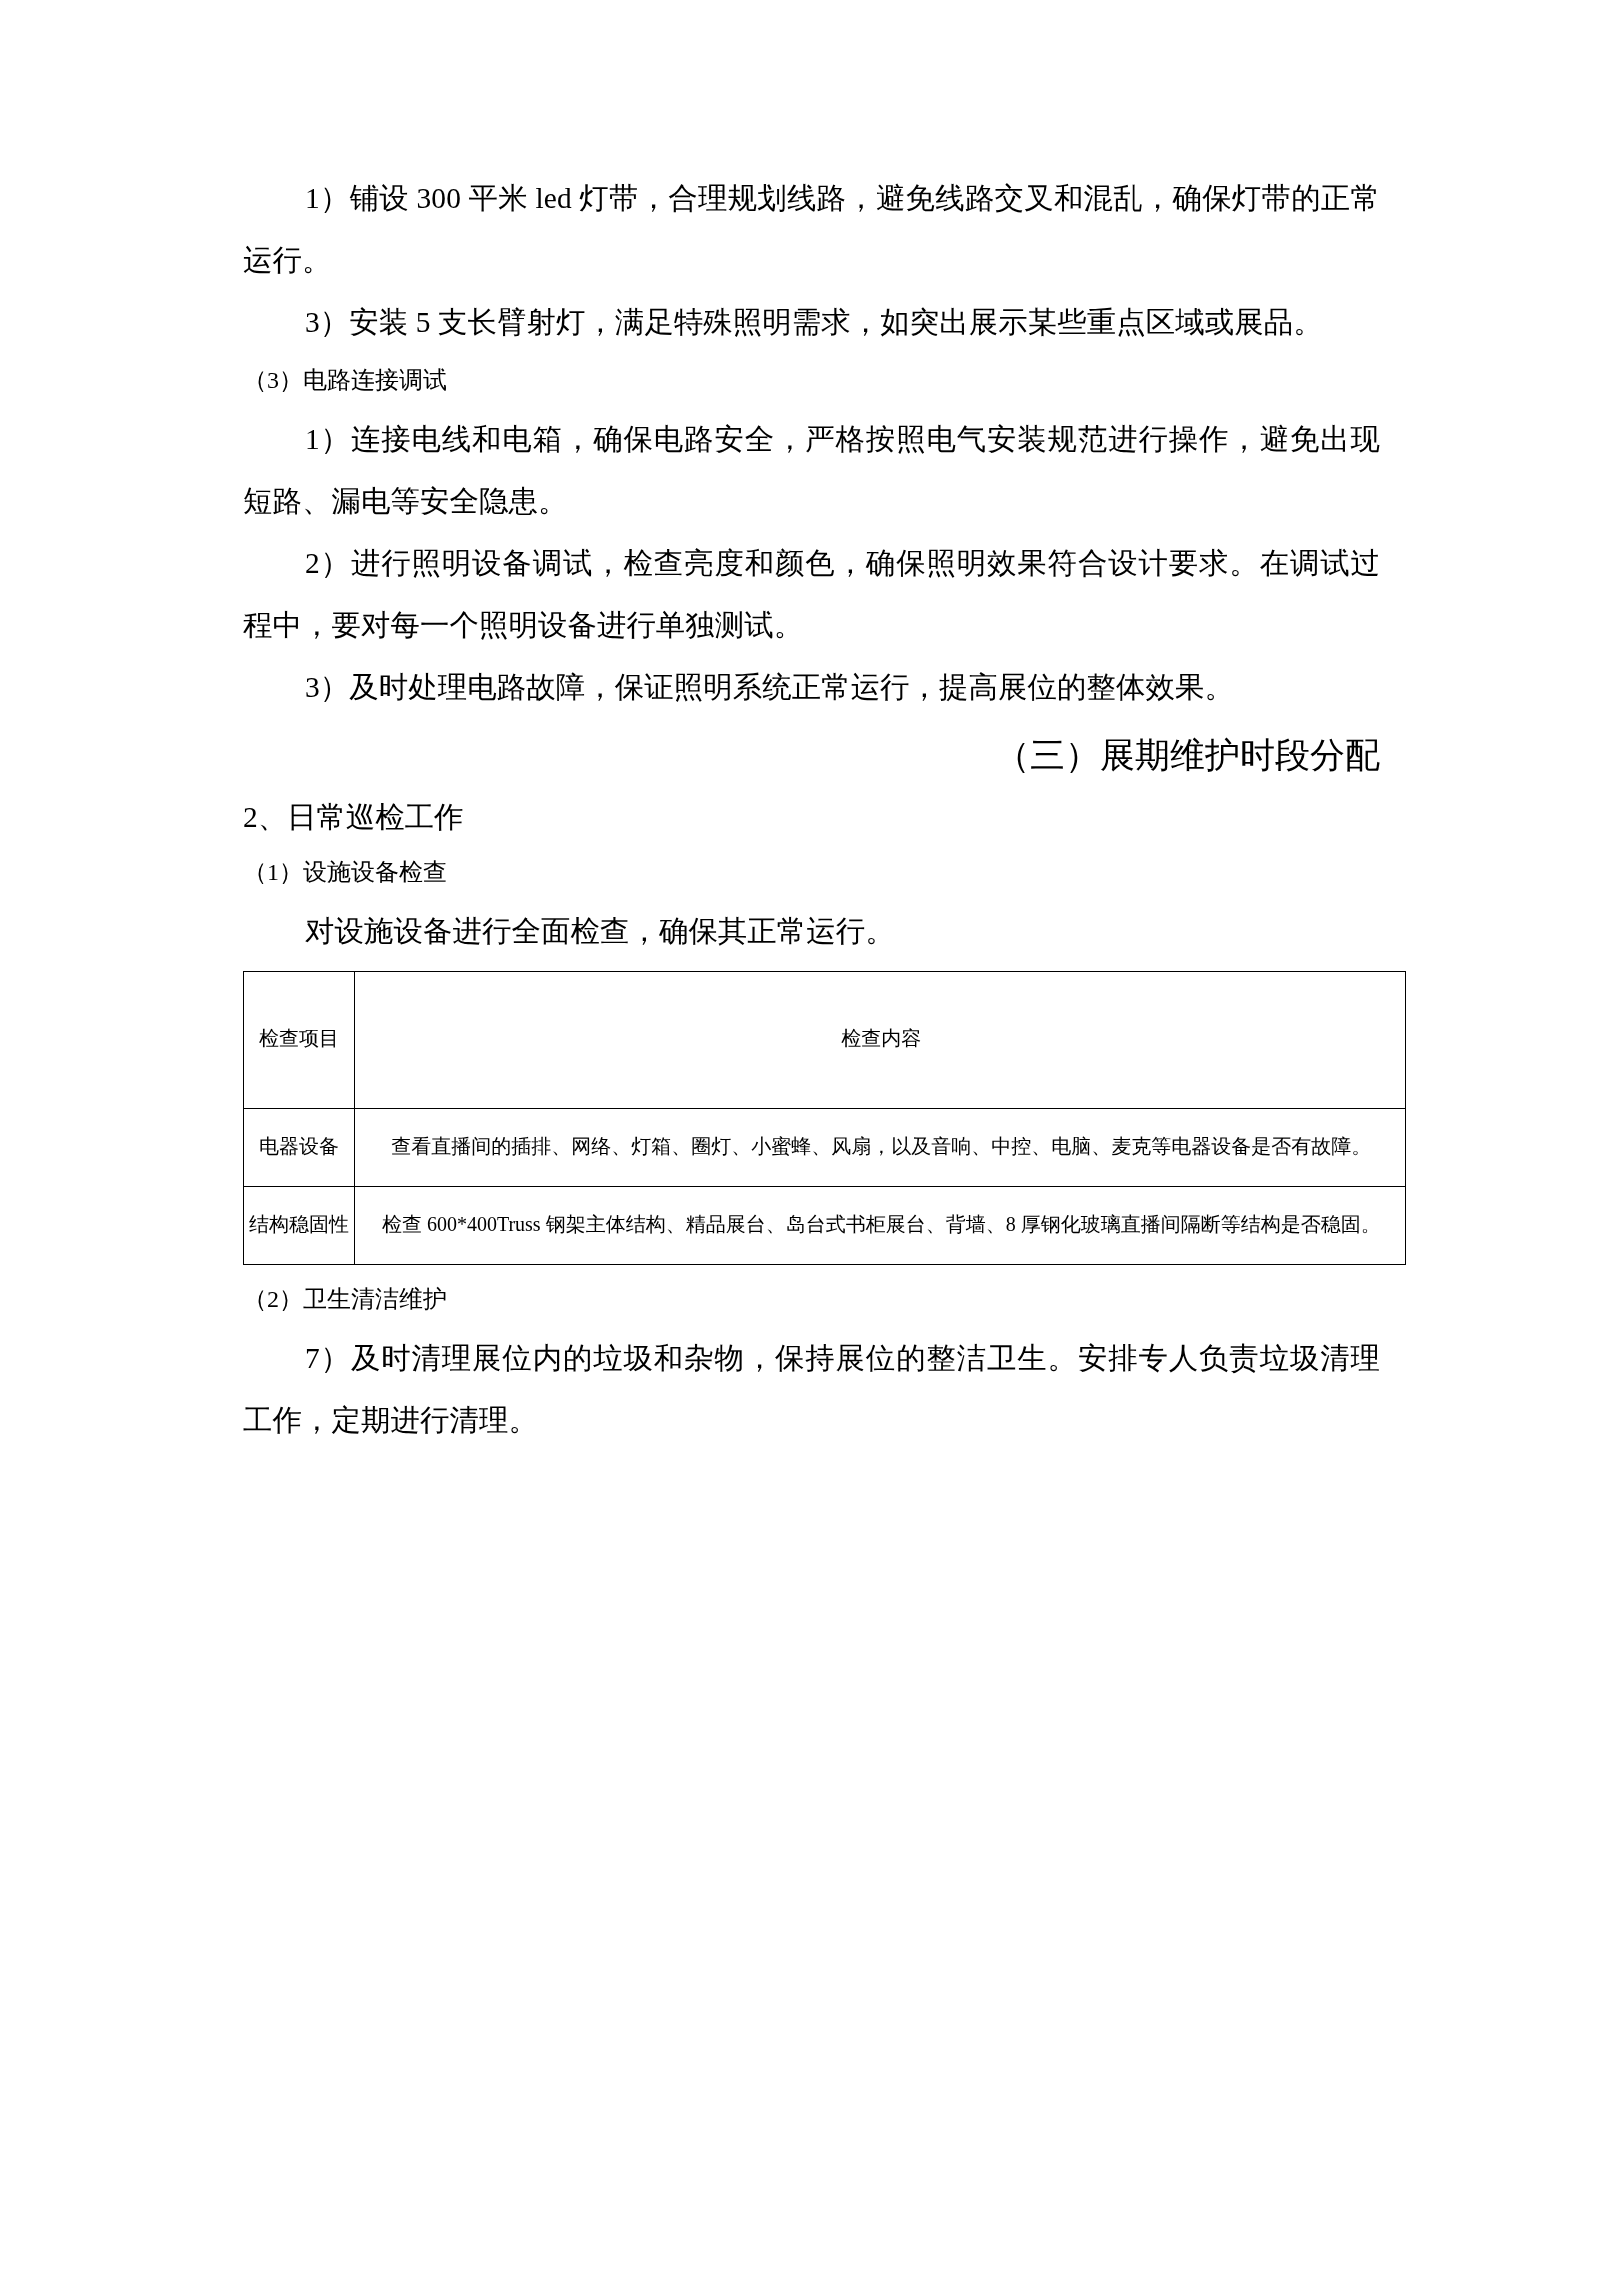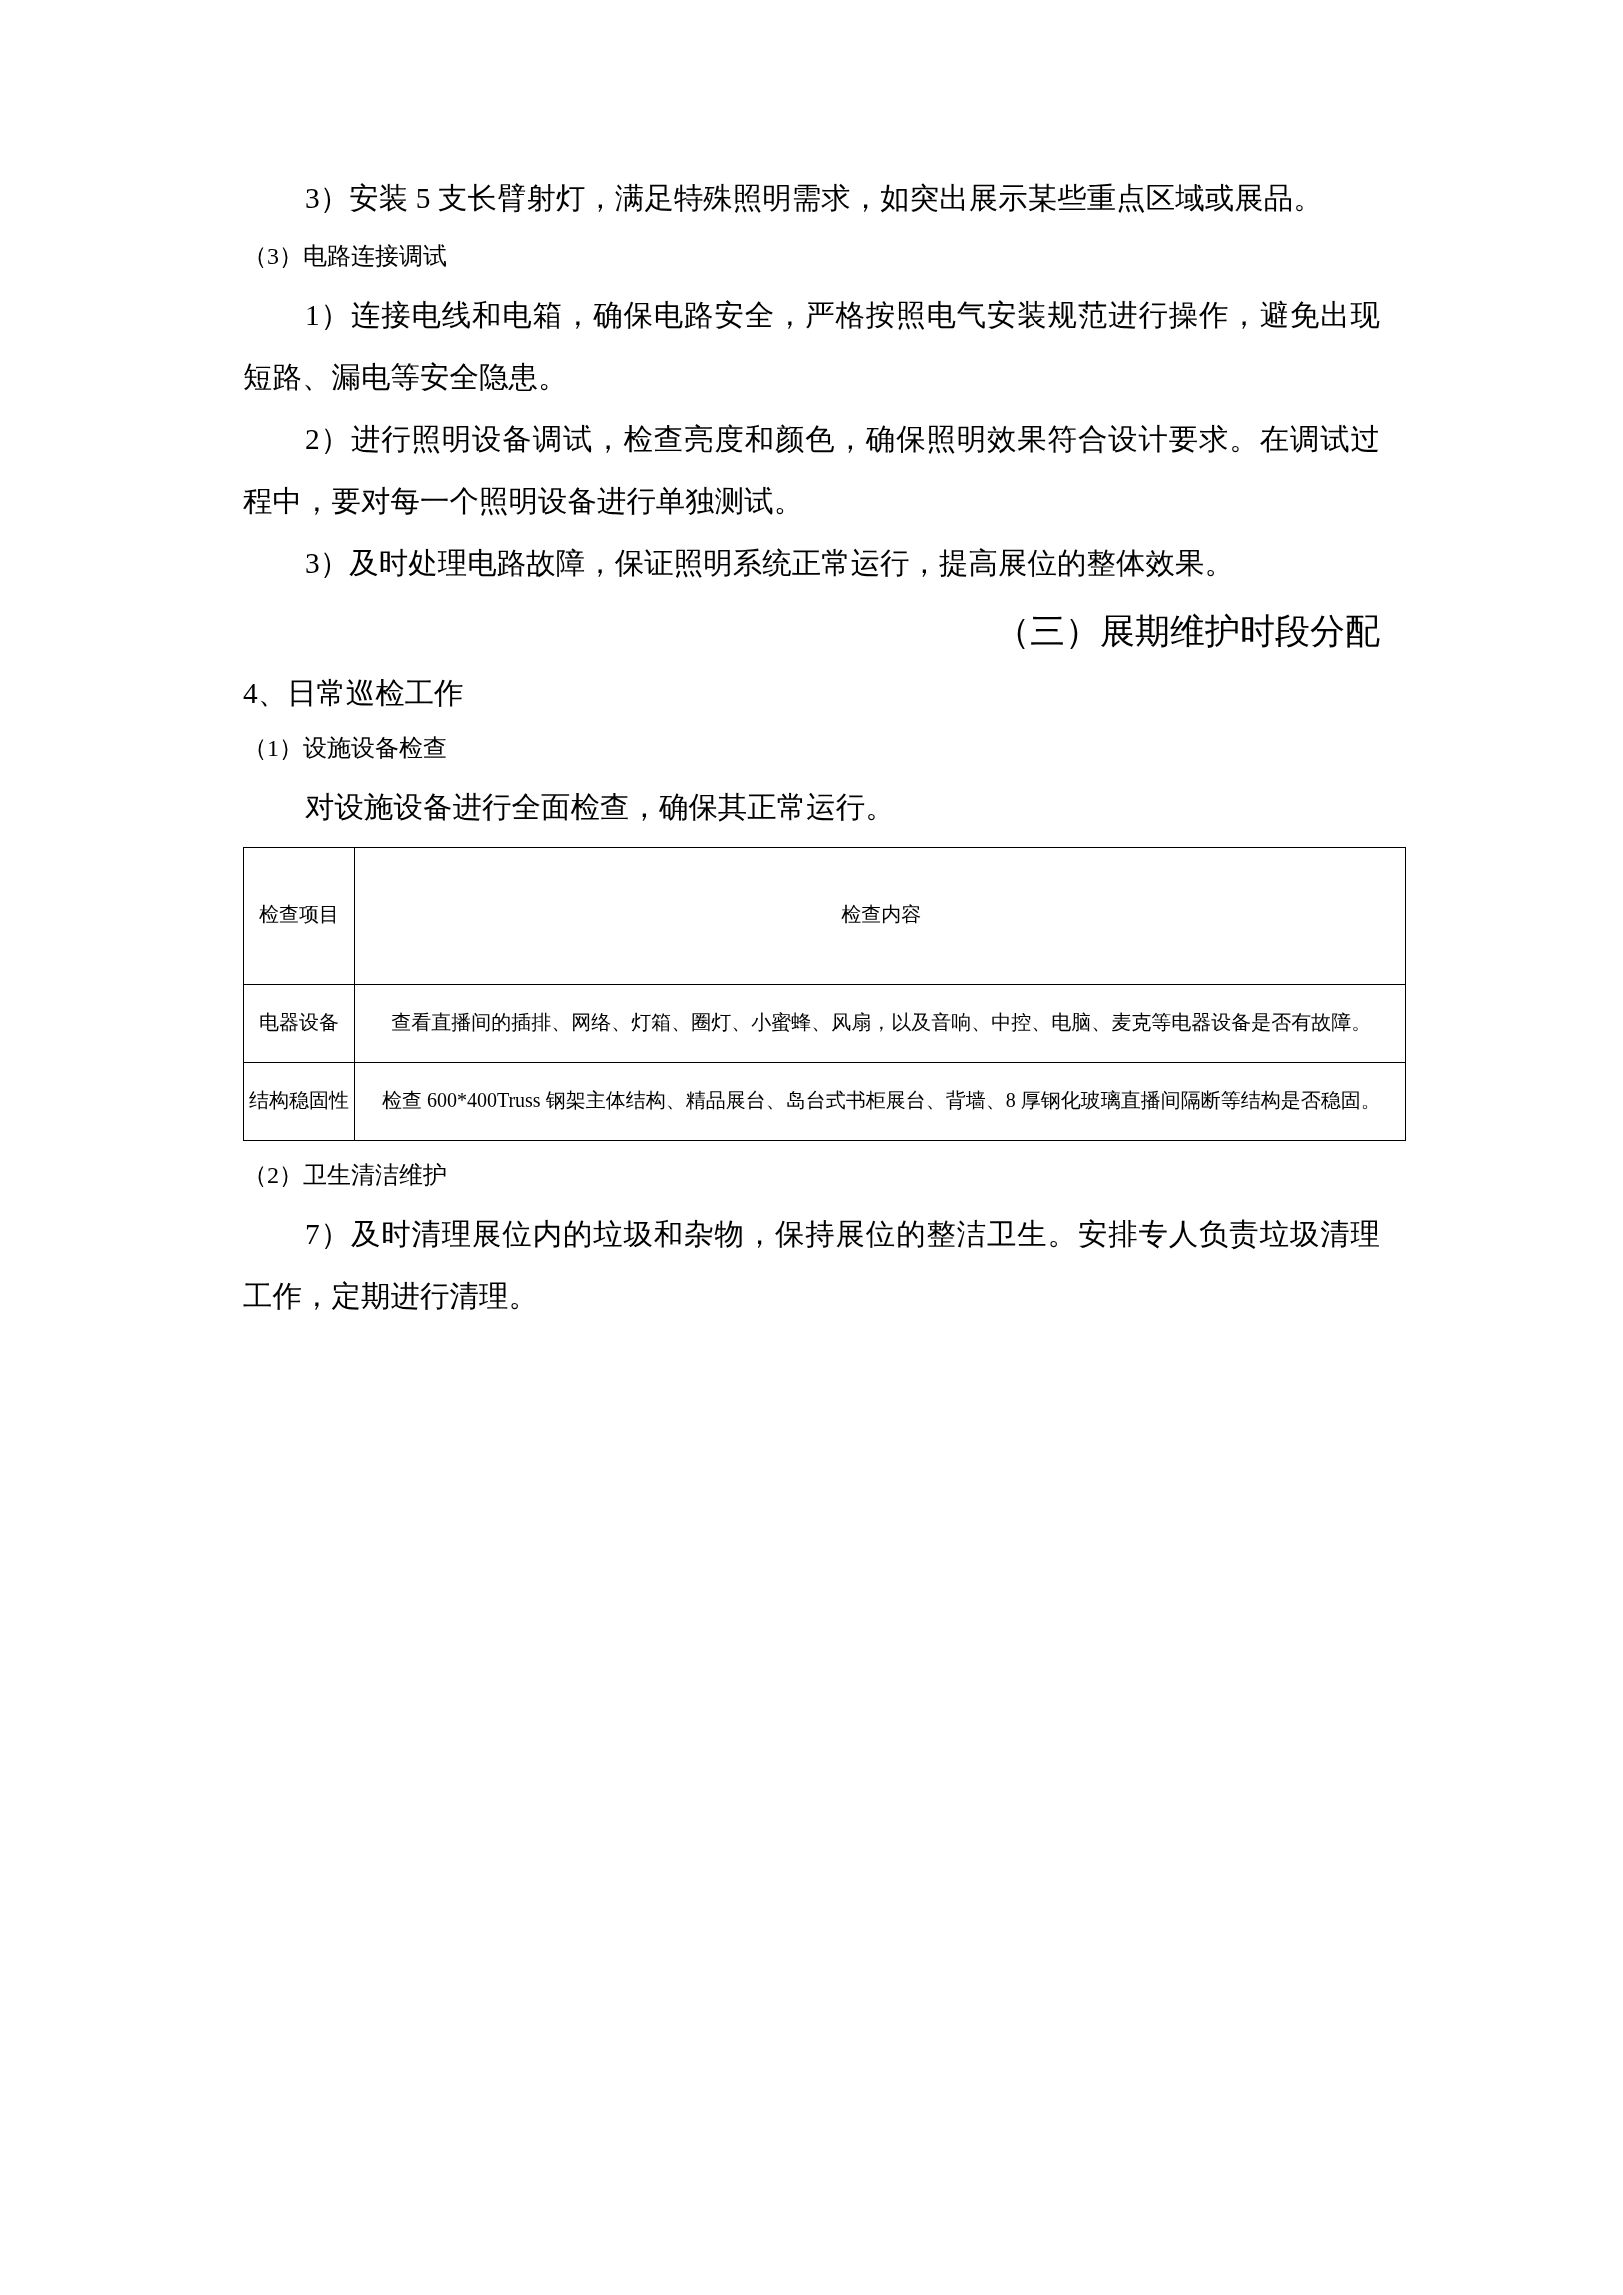--- a/index.html
+++ b/index.html
@@ -89,37 +89,38 @@
   .cell-inner {
     display: block;
   }
 </style>
 </head>
 <body>
 
 <div class="page">
   <div class="doc-body">
 
+    <p class="para">1）铺设 300 平米 led 灯带，合理规划线路，避免线路交叉和混乱，确保灯带的正常运行。</p>
 
 
     <p class="para">3）安装 5 支长臂射灯，满足特殊照明需求，如突出展示某些重点区域或展品。</p>
 
     <p class="h-item">（3）电路连接调试</p>
 
     <p class="para">1）连接电线和电箱，确保电路安全，严格按照电气安装规范进行操作，避免出现短路、漏电等安全隐患。</p>
 
     <p class="para">2）进行照明设备调试，检查亮度和颜色，确保照明效果符合设计要求。在调试过程中，要对每一个照明设备进行单独测试。</p>
 
     <p class="para">3）及时处理电路故障，保证照明系统正常运行，提高展位的整体效果。</p>
 
     <div class="spacer-sm"></div>
 
     <p class="h-section">（三）展期维护时段分配</p>
 
-    <p class="h-sub">4、日常巡检工作</p>
+    <p class="h-sub">2、日常巡检工作</p>
 
     <p class="h-item">（1）设施设备检查</p>
 
     <p class="para">对设施设备进行全面检查，确保其正常运行。</p>
 
     <table class="check-table">
       <tbody>
         <tr class="head">
           <td class="col-item">
             <span class="cell-inner">检查项目</span>

